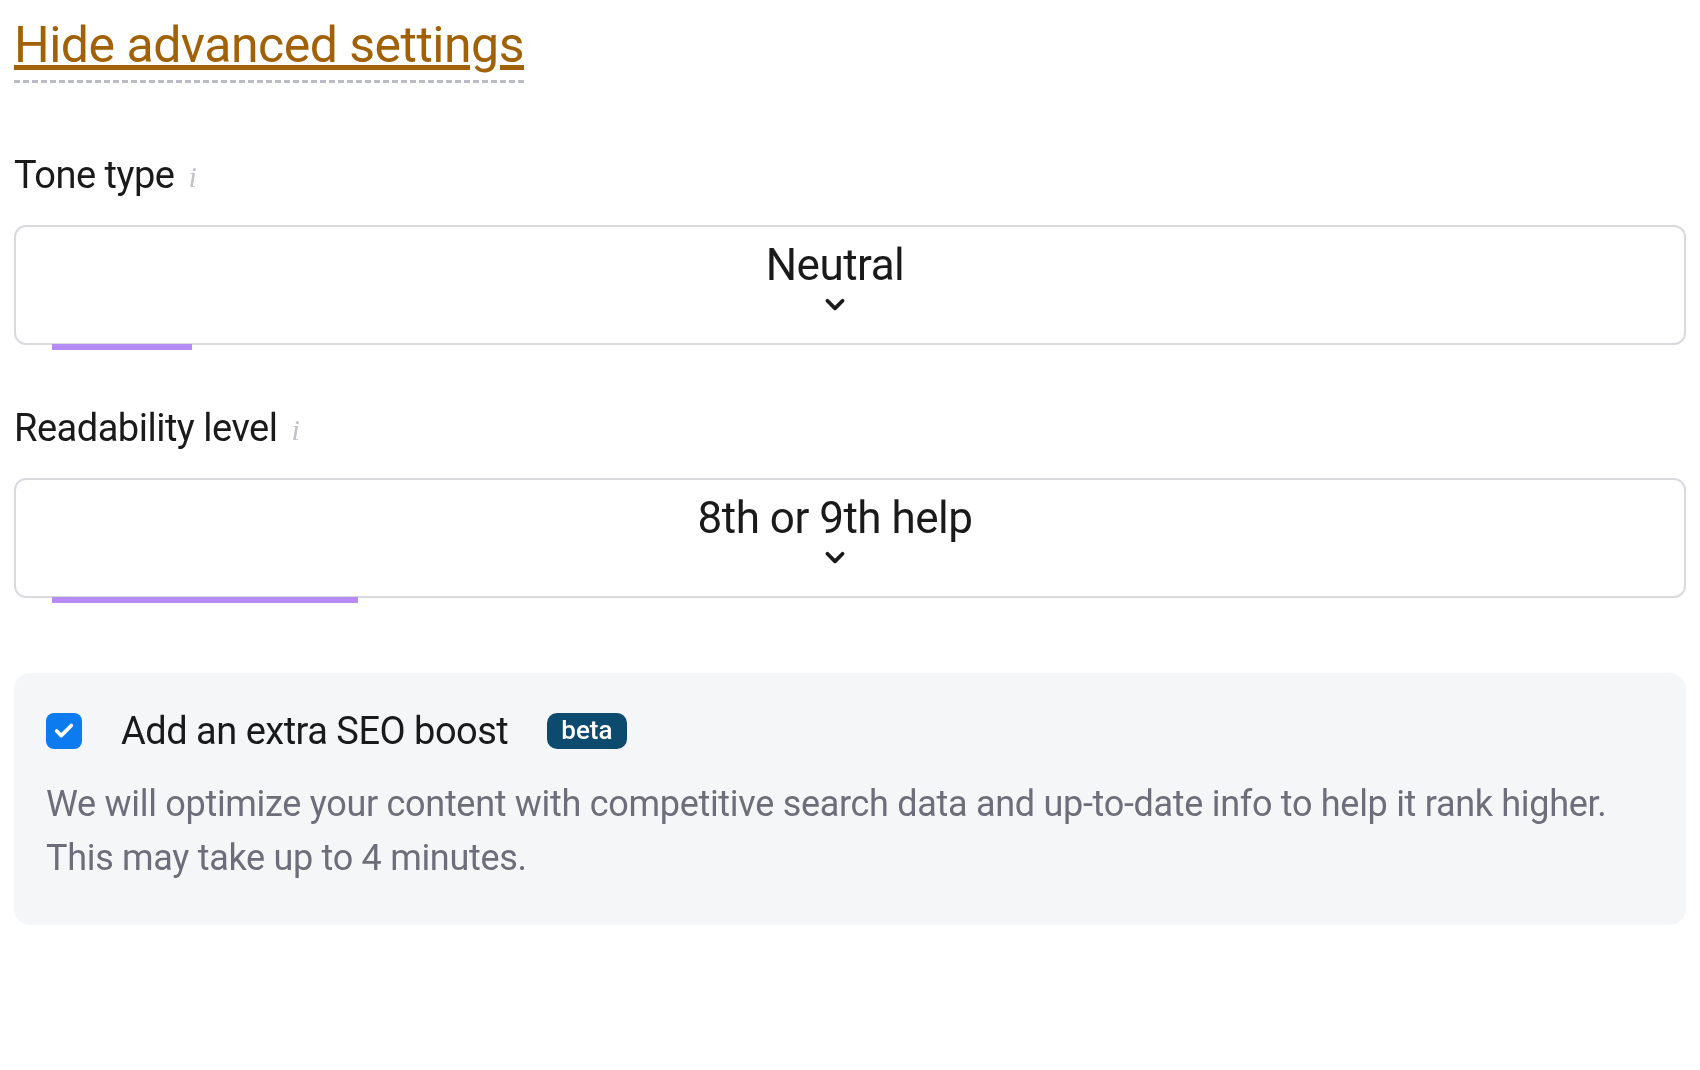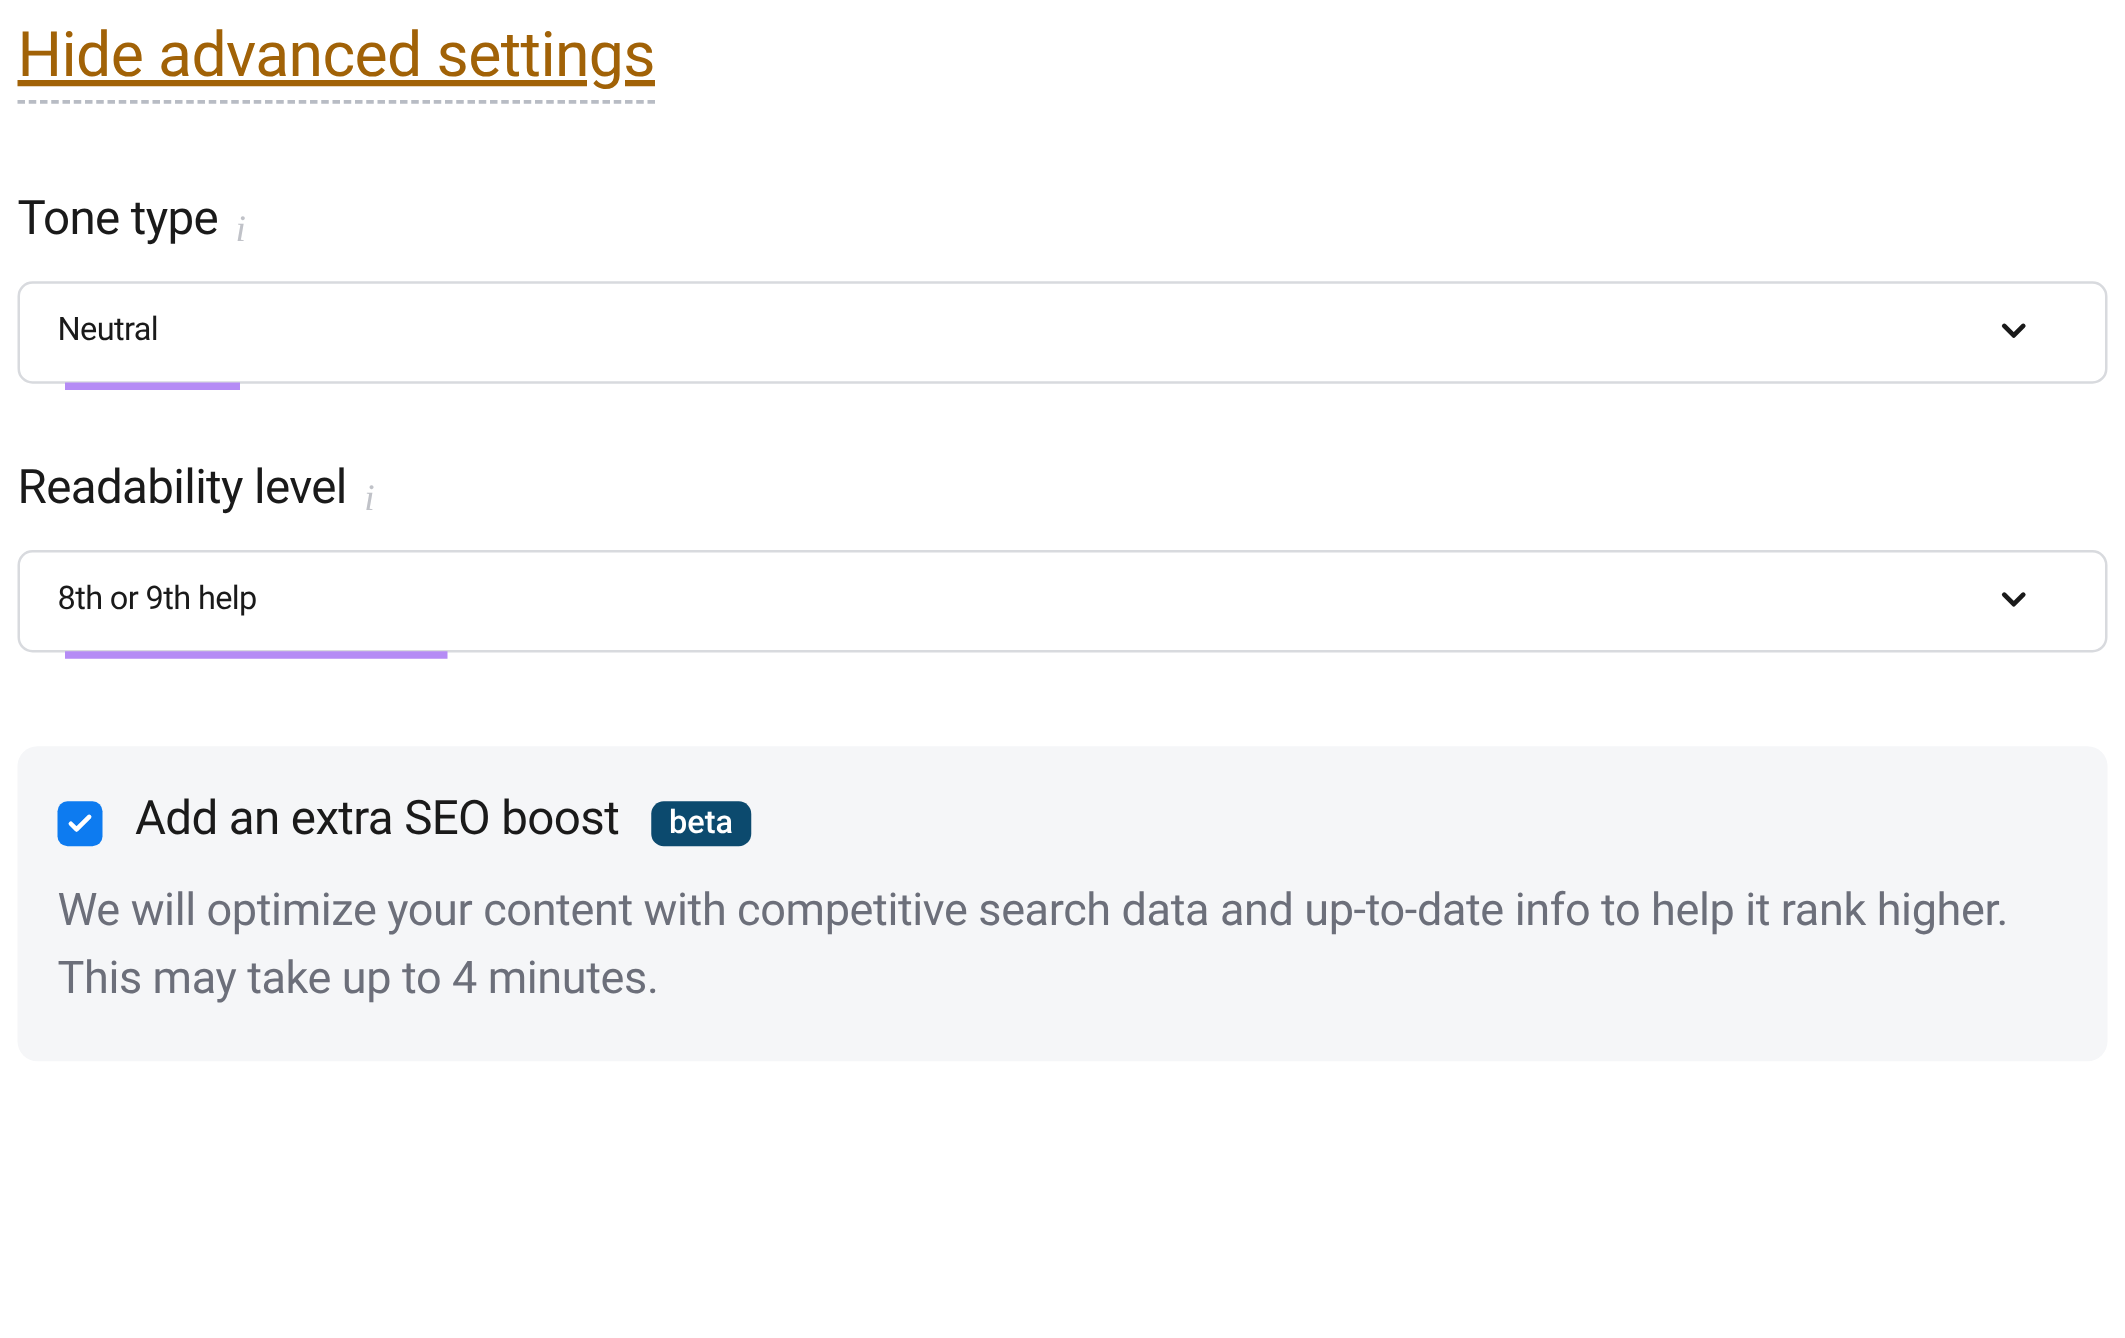--- a/index.html
+++ b/index.html
@@ -22,21 +22,21 @@
       margin-bottom: 70px;
       cursor: pointer;
       letter-spacing: -0.5px;
       text-decoration: underline;
     }
     .field-group {
       margin-bottom: 56px;
     }
     .field-label-row {
       display: flex;
-      align-items: flex-end;
+      align-items: center;
       gap: 14px;
       margin-bottom: 28px;
     }
     .field-label {
       font-size: 38px;
       color: #1a1a1a;
       font-weight: 400;
       letter-spacing: -0.5px;
     }
     .info-icon {
@@ -50,29 +50,30 @@
       top: 2px;
     }
     .select-wrap {
       position: relative;
       width: 100%;
     }
     .select-box {
       width: 100%;
       border: 2px solid #d8dade;
       border-radius: 12px;
-      padding: 22px 60px 26px 30px;
-      font-size: 26px;
+      padding: 12px 60px 26px 30px;
+      font-size: 44px;
       color: #1a1a1a;
       background: #ffffff;
       cursor: pointer;
       display: flex;
       align-items: center;
       justify-content: space-between;
       letter-spacing: -0.5px;
+      flex-direction: column;
     }
     .chevron {
       width: 26px;
       height: 26px;
       flex-shrink: 0;
     }
     .chevron svg {
       width: 100%;
       height: 100%;
       display: block;
@@ -92,22 +93,22 @@
       margin-top: -1px;
     }
     .seo-card {
       background: #f5f6f8;
       border-radius: 16px;
       padding: 36px 32px 40px 32px;
       margin-top: 70px;
     }
     .seo-header {
       display: flex;
-      align-items: flex-end;
-      gap: 26px;
+      align-items: center;
+      gap: 39px;
       margin-bottom: 24px;
     }
     .checkbox {
       width: 36px;
       height: 36px;
       background: #0d7bf0;
       border-radius: 8px;
       display: flex;
       align-items: center;
       justify-content: center;

